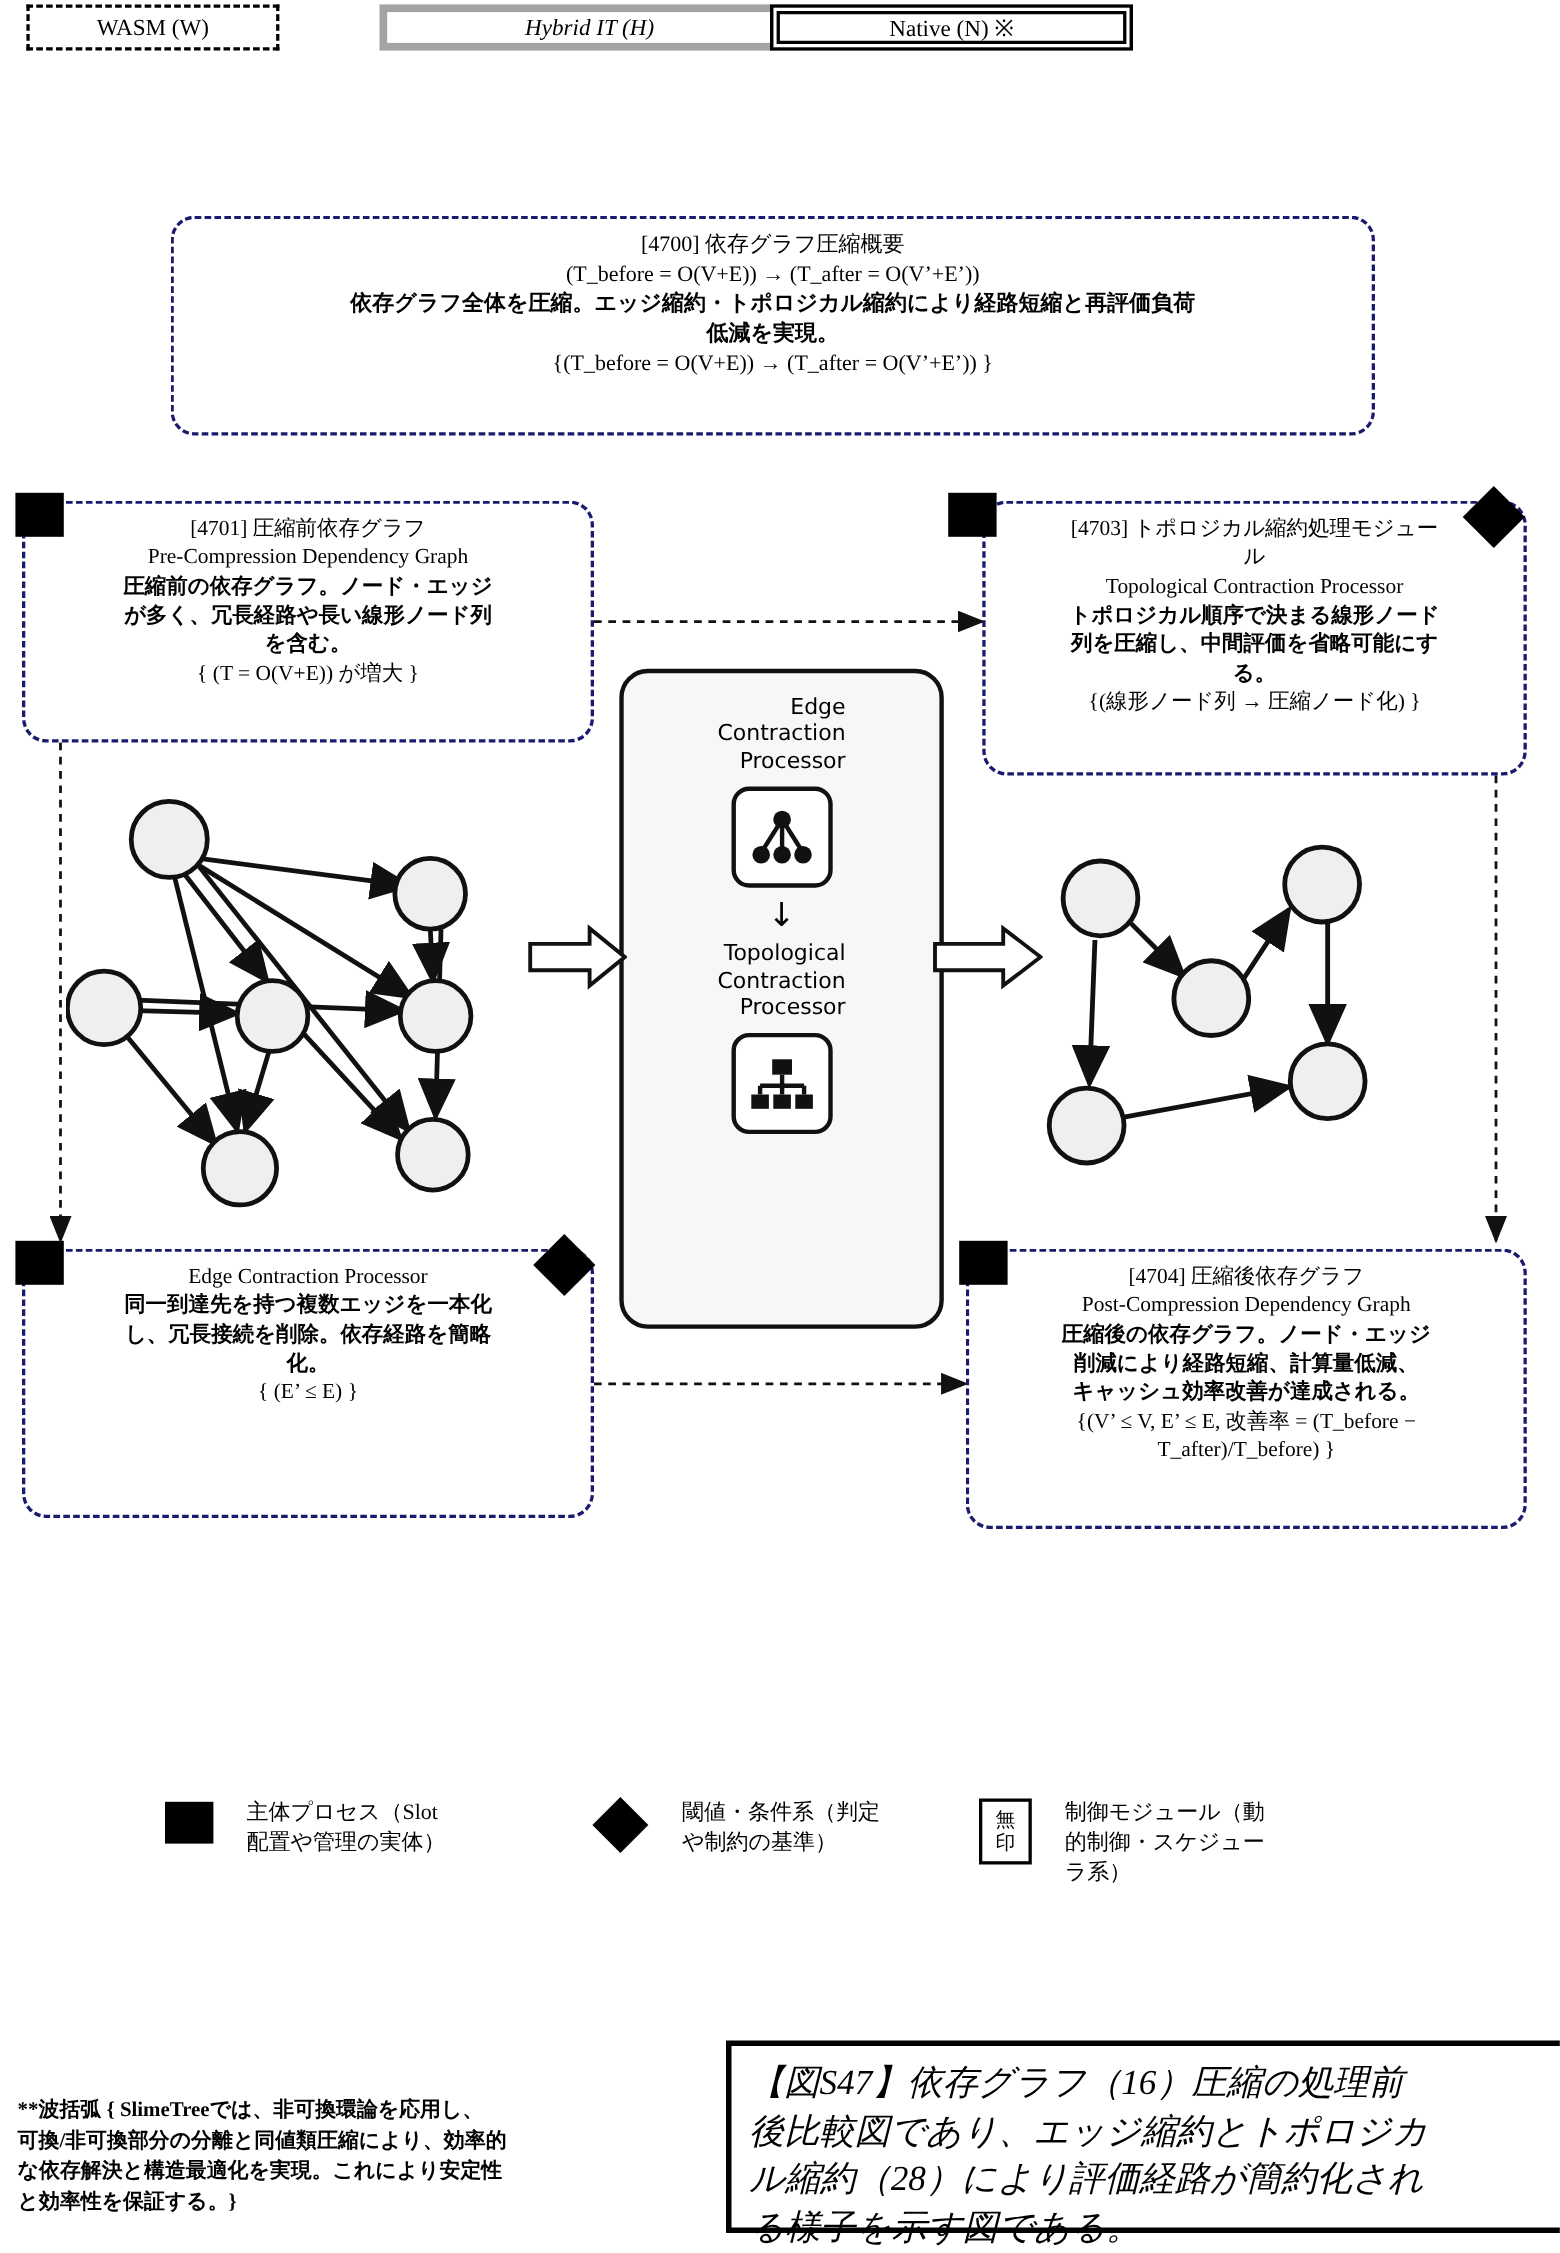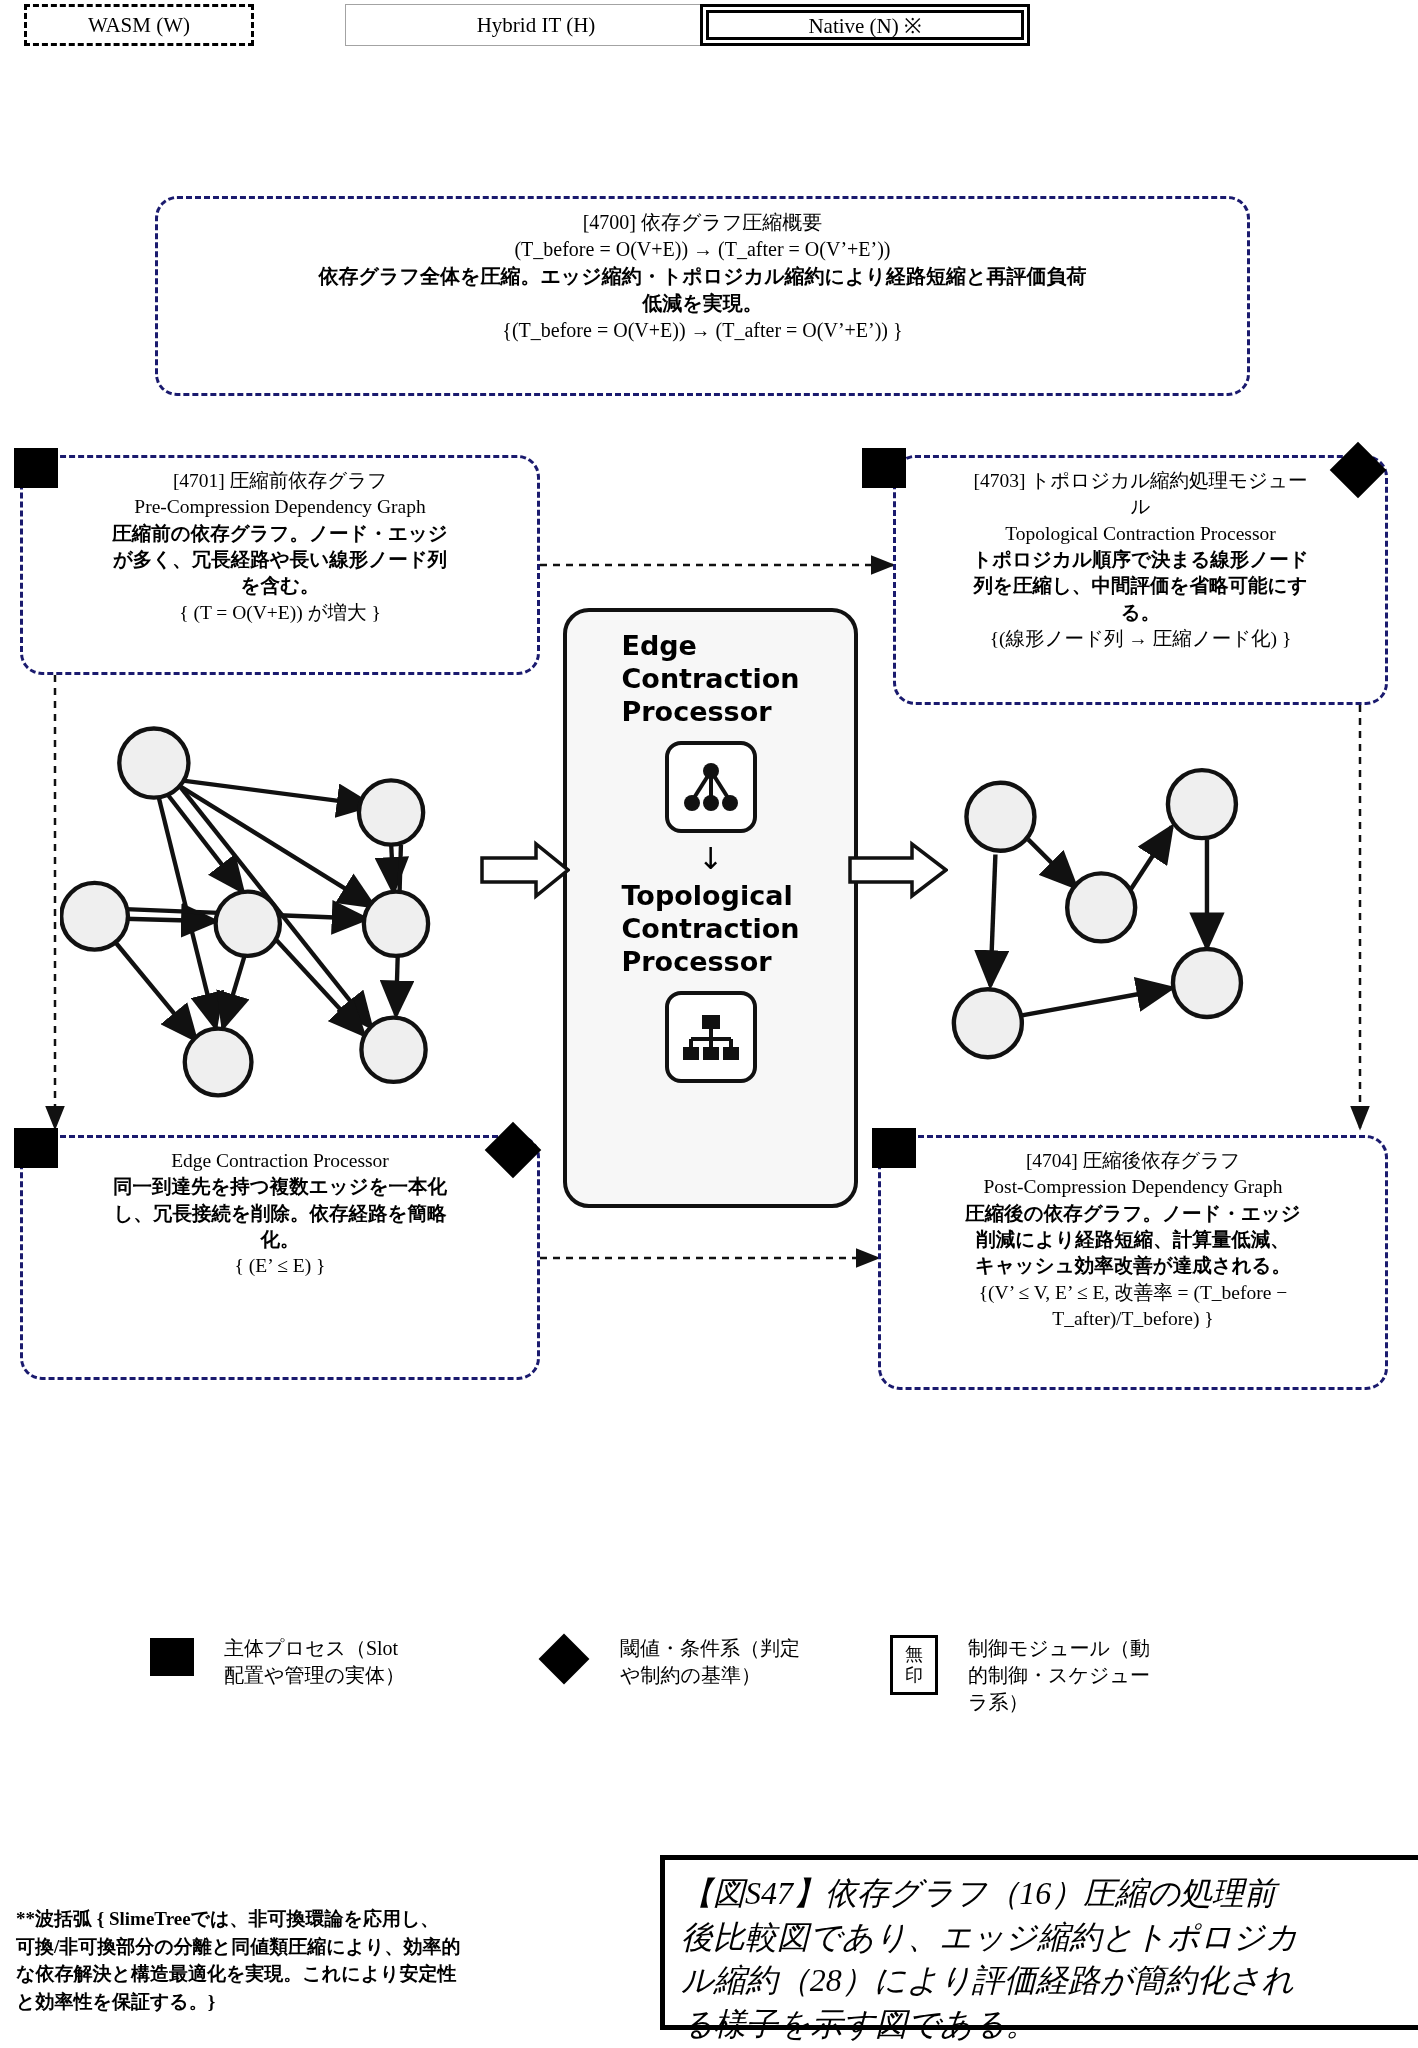--- a/index.html
+++ b/index.html
@@ -15,21 +15,21 @@
   }
 
   
   .top-badges { position:absolute; left:0; top:0; width:1418px; height:56px; }
   .badge {
     position:absolute; top:4px; height:42px;
     display:flex; align-items:center; justify-content:center;
     font-size:21px; background:#fff;
   }
   .badge.wasm   { left:24px;  width:230px; border:3px dashed #000; }
-  .badge.hybrid { left:345px; width:382px; border:1px solid #a3a3a3; }
+  .badge.hybrid { left:345px; width:382px; border:7px solid #a3a3a3;font-style:italic; }
   .badge.native { left:700px; width:330px; border:3px solid #000; box-shadow: inset 0 0 0 3px #fff, inset 0 0 0 6px #000; }
 
   
   .dbox {
     position:absolute;
     border:3px dashed #1a1a6e;
     border-radius:22px;
     background:#fff;
     padding:10px 14px;
     text-align:center;
@@ -57,21 +57,21 @@
 
   
   #center-panel {
     position:absolute; left:563px; top:608px; width:295px; height:600px;
     border:4px solid #111; border-radius:26px; background:#f7f7f7;
     display:flex; flex-direction:column; align-items:center; justify-content:flex-start;
     padding-top:18px;
     font-family:"DejaVu Sans", sans-serif;
   }
   .proc-title {
-    font-size:27px; font-weight:700; text-align:left; line-height:1.22; white-space:pre-line;
+    font-size:20px; font-weight:400; text-align:right; line-height:1.22; white-space:pre-line;
   }
   .proc-icon {
     margin-top:12px; width:92px; height:92px; border:4px solid #111; border-radius:16px;
     background:#fff; display:flex; align-items:center; justify-content:center;
   }
   .arrow-down { font-size:30px; margin:8px 0 4px; }
 
   
   .graph { position:absolute; }
   #graph-left  { left:60px;  top:700px;  width:420px; height:440px; }

